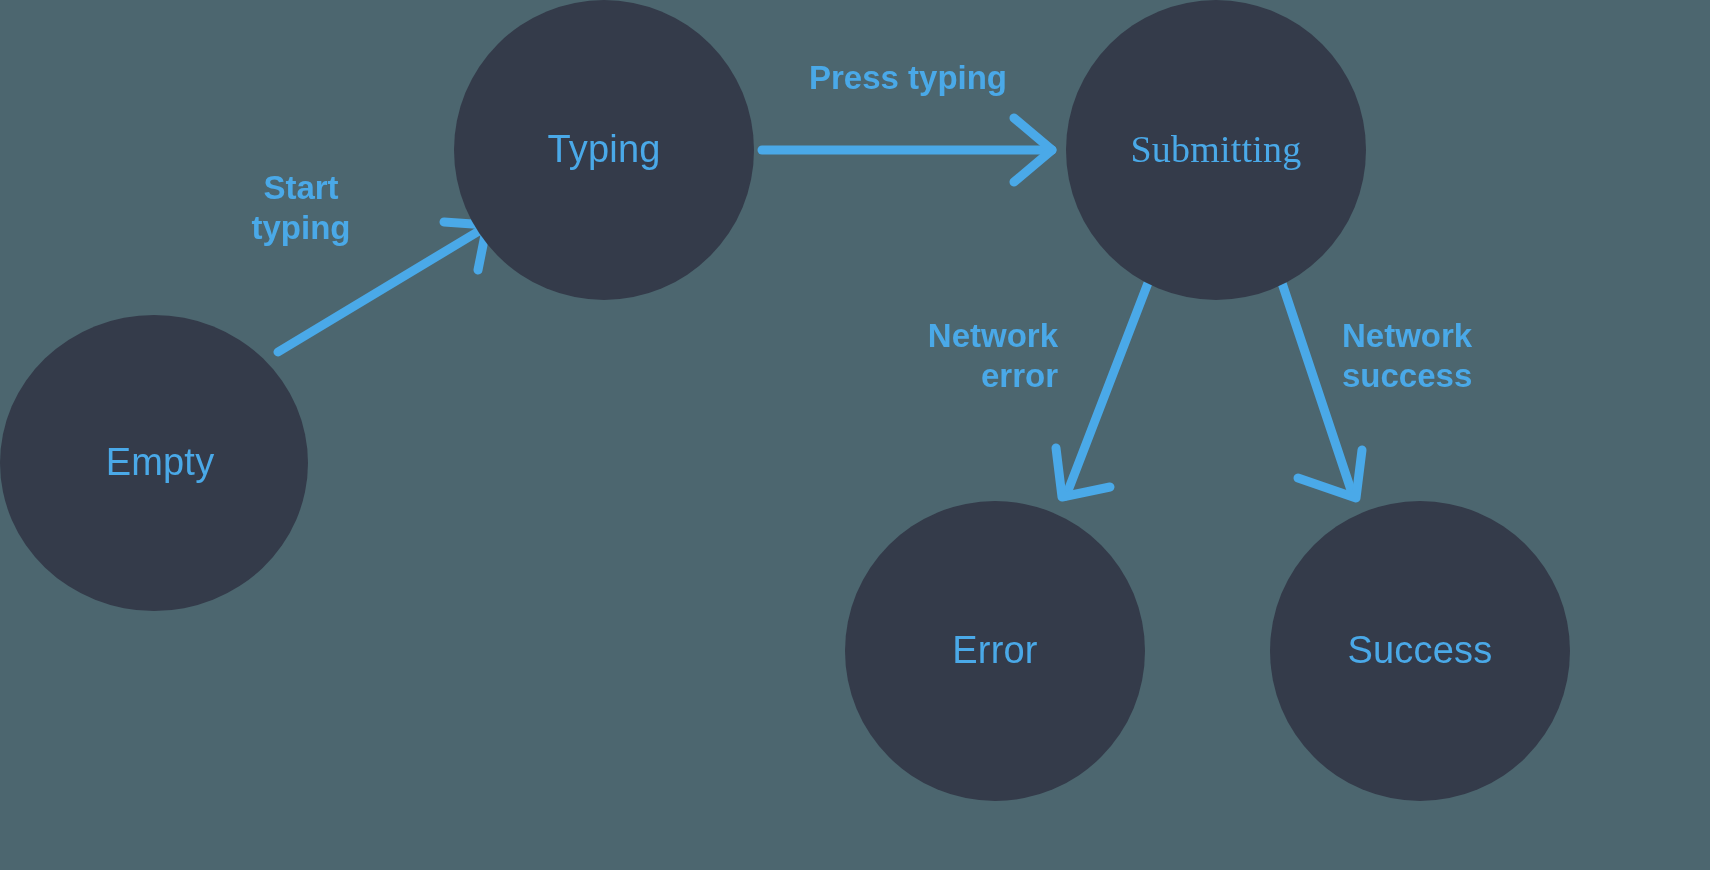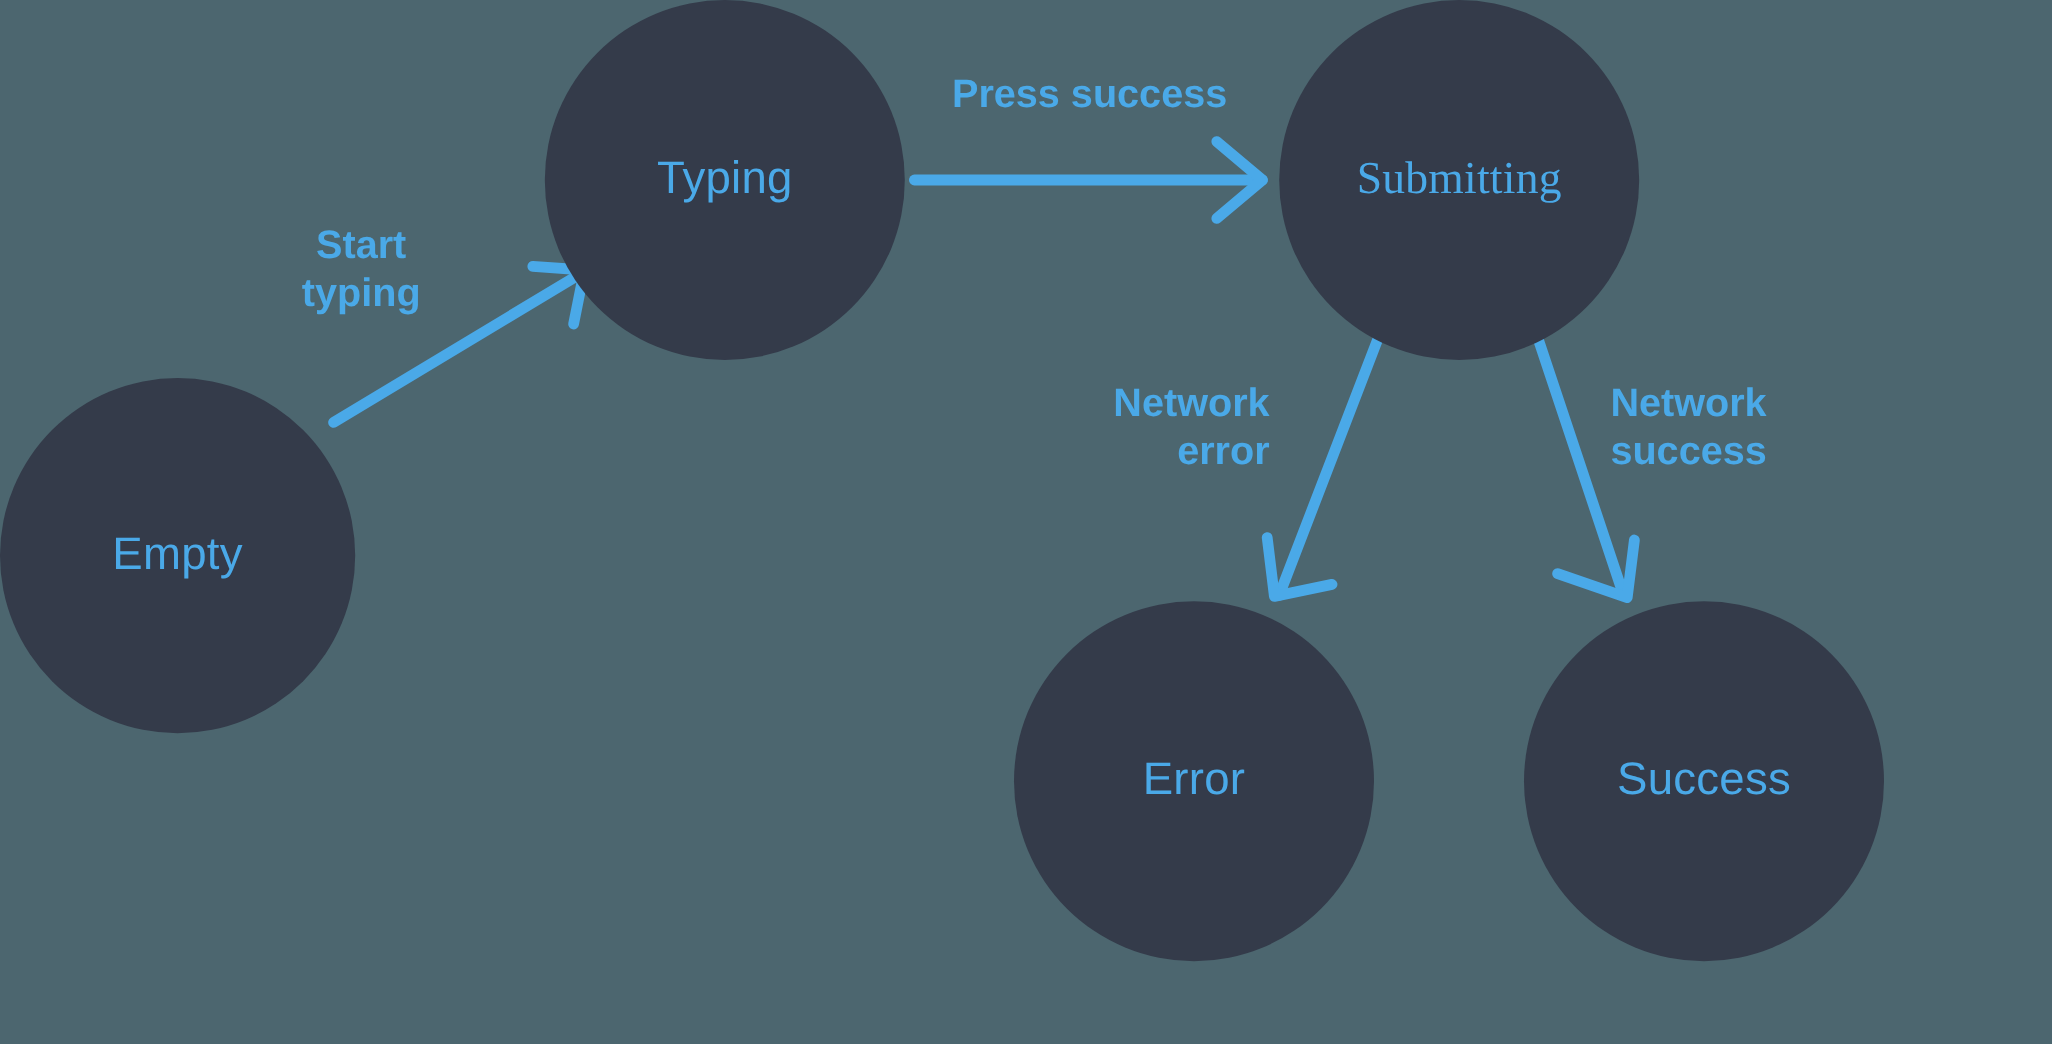--- a/index.html
+++ b/index.html
@@ -74,44 +74,44 @@
       <line id="edge-network-error" stroke="#4aa9e8" stroke-width="9" stroke-linecap="round" x1="1148" y1="283" x2="1066" y2="496"></line>
       <path d="M 1056 448 L 1062 497 L 1110 487" fill="none" stroke="#4aa9e8" stroke-width="9" stroke-linecap="round" stroke-linejoin="round"></path>
     </g>
 
     <g>
       <line id="edge-network-success" stroke="#4aa9e8" stroke-width="9" stroke-linecap="round" x1="1282" y1="283" x2="1353" y2="496"></line>
       <path d="M 1298 478 L 1356 498 L 1362 450" fill="none" stroke="#4aa9e8" stroke-width="9" stroke-linecap="round" stroke-linejoin="round"></path>
     </g>
   </svg>
 
-  <div class="state-node" id="node-empty" style="left: 0px; top: 315px; width: 296px; height: 296px;">
+  <div class="state-node" id="node-empty" style="left: 0px; top: 315px; width: 296px; height: 296px; padding-left: 12px;">
     <span class="state-label">Empty</span>
   </div>
 
   <div class="state-node" id="node-typing" style="left: 454px; top: 0px; width: 300px; height: 300px;">
     <span class="state-label">Typing</span>
   </div>
 
   <div class="state-node" id="node-submitting" style="left: 1066px; top: 0px; width: 300px; height: 300px; font-family: Liberation Serif, serif;">
     <span class="state-label">Submitting</span>
   </div>
 
   <div class="state-node" id="node-error" style="left: 845px; top: 501px; width: 300px; height: 300px;">
     <span class="state-label">Error</span>
   </div>
 
   <div class="state-node" id="node-success" style="left: 1270px; top: 501px; width: 300px; height: 300px;">
     <span class="state-label">Success</span>
   </div>
 
-  <div class="edge-label center" id="label-start-typing" style="left: 198px; top: 168px; width: 206px; margin-top: 16px;">Start
+  <div class="edge-label center" id="label-start-typing" style="left: 198px; top: 168px; width: 206px;">Start
 typing</div>
 
-  <div class="edge-label center" id="label-press-submit" style="left: 752px; top: 58px; width: 312px;">Press success</div>
+  <div class="edge-label center" id="label-press-submit" style="left: 752px; top: 58px; width: 312px;">Press typing</div>
 
   <div class="edge-label right" id="label-network-error" style="left: 850px; top: 316px; width: 208px;">Network
 error</div>
 
   <div class="edge-label left" id="label-network-success" style="left: 1342px; top: 316px; width: 216px;">Network
 success</div>
 
 </div>
 
 </body></html>

